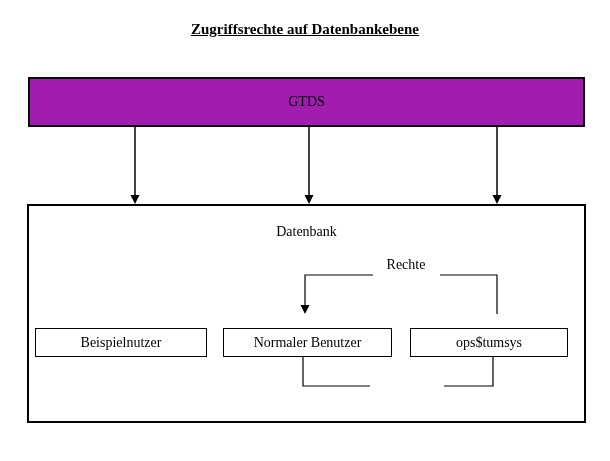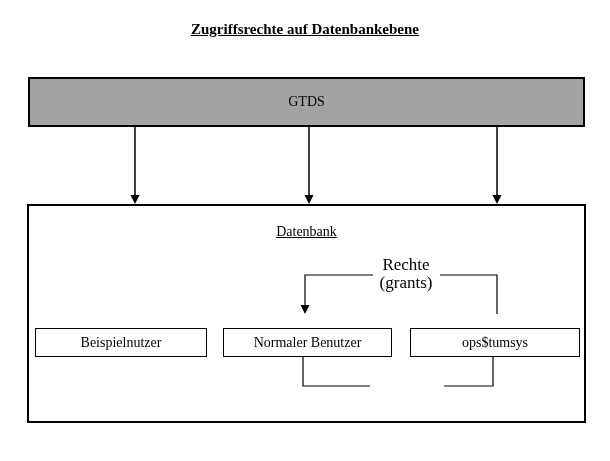--- a/index.html
+++ b/index.html
@@ -20,21 +20,21 @@
     top: 21px;
     left: 0;
     width: 610px;
     text-align: center;
     font-size: 15px;
     font-weight: bold;
     text-decoration: underline;
   }
   .box {
     position: absolute;
-    background: #a3a3a3;
+    background: #a21caf;
     display: flex;
     align-items: center;
     justify-content: center;
     font-size: 14px;
     box-sizing: border-box;
   }
   .gtds-box {
     left: 28px;
     top: 77px;
     width: 557px;
@@ -49,36 +49,35 @@
     border: 2px solid #000000;
     background: transparent;
   }
   .datenbank-label {
     position: absolute;
     left: 27px;
     top: 224px;
     width: 559px;
     text-align: center;
     font-size: 14px;
-    text-decoration: underline;
   }
   .node {
     border: 1px solid #000000;
     height: 29px;
     top: 328px;
     background: #ffffff;
   }
   .node-beispielnutzer { left: 35px;  width: 172px; }
   .node-normaler       { left: 223px; width: 169px; }
-  .node-opstumsys      { left: 410px; width: 170px; }
+  .node-opstumsys      { left: 410px; width: 158px; }
   .edge-label {
     position: absolute;
     width: 120px;
     text-align: center;
-    font-size: 17px;
+    font-size: 14px;
     line-height: 18px;
   }
   .label-grants { left: 346px; top: 256px; }
   .label-synonyms { left: 345px; top: 372px; }
   svg.connectors {
     position: absolute;
     left: 0;
     top: 0;
     width: 610px;
     height: 461px;
@@ -120,21 +119,20 @@
 
 <div class="box gtds-box">
   <span>GTDS</span>
 </div>
 
 <div class="box datenbank-box"></div>
 <div class="datenbank-label">Datenbank</div>
 
 <div class="edge-label label-grants">
   <div>Rechte</div>
-  <div>(grants)</div>
 </div>
 
 <div class="box node node-beispielnutzer">
   <span>Beispielnutzer</span>
 </div>
 <div class="box node node-normaler">
   <span>Normaler Benutzer</span>
 </div>
 <div class="box node node-opstumsys">
   <span>ops$tumsys</span>

